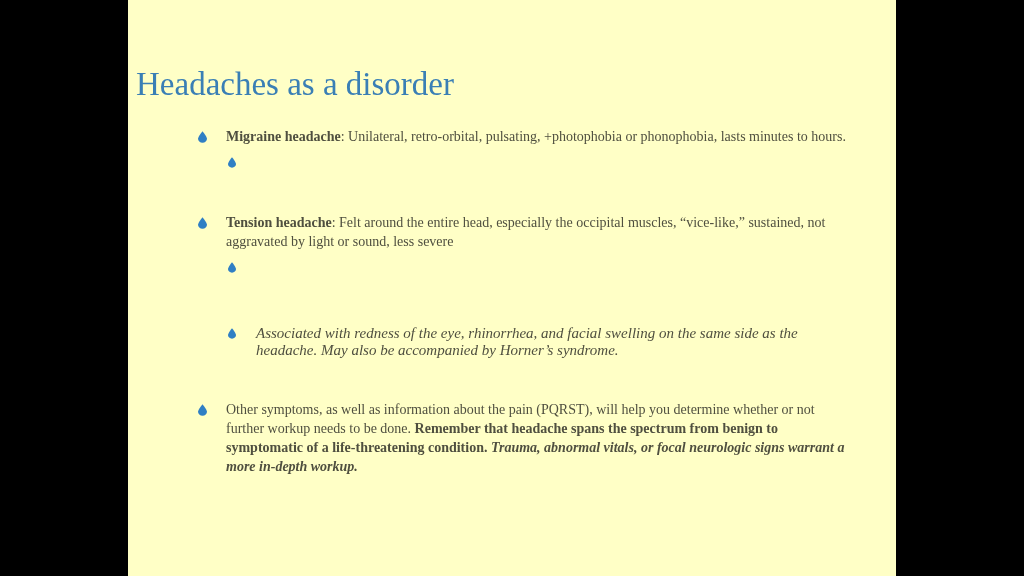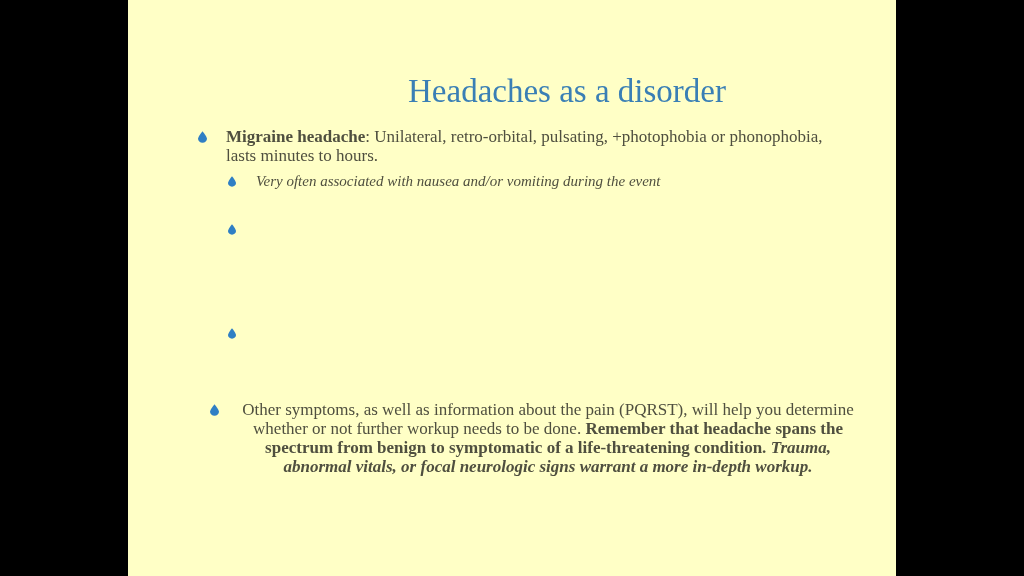--- a/index.html
+++ b/index.html
@@ -24,37 +24,37 @@
       height: 576px;
       background: #FFFFC6;
       font-family: "Liberation Serif", "DejaVu Serif", serif;
       color: #4f4f3f;
     }
     .title {
       position: absolute;
       left: 0;
       top: 56px;
       width: 848px;
-      text-align: center;
+      text-align: left;
       font-size: 33px;
       color: #3a7fb5;
       font-weight: normal;
-      margin: 15px;
+      margin: 8px;
       line-height: 40px;
     }
     .content {
       position: absolute;
       left: 68px;
       top: 127px;
       width: 650px;
     }
     .item {
       position: relative;
       padding-left: 30px;
-      font-size: 17px;
+      font-size: 14px;
       line-height: 19px;
       margin: 0;
     }
     .item .b {
       font-weight: bold;
     }
     .bullet {
       position: absolute;
       left: 2px;
       top: 4px;
@@ -81,21 +81,21 @@
       width: 8px;
       height: 11px;
     }
     .sub .bullet svg {
       width: 8px;
       height: 11px;
     }
     .g1 { position: absolute; top: 0; left: 0; width: 650px; }
     .g2 { position: absolute; top: 86px; left: 0; width: 650px; }
     .g3 { position: absolute; top: 190px; left: 0; width: 650px; }
-    .g4 { position: absolute; top: 273px; left: 12px; width: 650px; text-align: center; }
+    .g4 { position: absolute; top: 273px; left: 0; width: 650px; }
     .bi { font-weight: bold; font-style: italic; }
   </style>
 </head>
 <body>
 
 <div class="stage">
   <div class="slide">
     <h1 class="title">Headaches as a disorder</h1>
 
     <div class="content">
@@ -108,41 +108,49 @@
               </svg>
           </span>
           <span class="b">Migraine headache</span><span>: Unilateral, retro-orbital, pulsating, +photophobia or phonophobia, lasts minutes to hours.</span>
         </div>
         <div class="sub">
           <span class="bullet">
             <svg viewBox="0 0 10 13">
                 <path d="M5 0 C5 0 0 6 0 8.5 C0 11 2.2 13 5 13 C7.8 13 10 11 10 8.5 C10 6 5 0 5 0 Z" fill="#2f7fc4"></path>
               </svg>
           </span>
-          <span>Very often associated with nausea and/or vomiting during the event</span>
         </div>
       </div>
 
       <div class="g2">
+        <div class="item">
+          <span class="bullet">
+            <svg viewBox="0 0 10 13">
+                <path d="M5 0 C5 0 0 6 0 8.5 C0 11 2.2 13 5 13 C7.8 13 10 11 10 8.5 C10 6 5 0 5 0 Z" fill="#2f7fc4"></path>
+              </svg>
+          </span>
+          <span class="b">Tension headache</span><span>: Felt around the entire head, especially the occipital muscles, “vice-like,” sustained, not aggravated by light or sound, less severe</span>
+        </div>
         <div class="sub">
           <span class="bullet">
             <svg viewBox="0 0 10 13">
                 <path d="M5 0 C5 0 0 6 0 8.5 C0 11 2.2 13 5 13 C7.8 13 10 11 10 8.5 C10 6 5 0 5 0 Z" fill="#2f7fc4"></path>
               </svg>
           </span>
         </div>
       </div>
 
       <div class="g3">
         <div class="sub">
           <span class="bullet">
             <svg viewBox="0 0 10 13">
                 <path d="M5 0 C5 0 0 6 0 8.5 C0 11 2.2 13 5 13 C7.8 13 10 11 10 8.5 C10 6 5 0 5 0 Z" fill="#2f7fc4"></path>
               </svg>
           </span>
+          <span>Associated with redness of the eye, rhinorrhea, and facial swelling on the same side as the headache. May also be accompanied by Horner’s syndrome.</span>
         </div>
       </div>
 
       <div class="g4">
         <div class="item">
           <span class="bullet">
             <svg viewBox="0 0 10 13">
                 <path d="M5 0 C5 0 0 6 0 8.5 C0 11 2.2 13 5 13 C7.8 13 10 11 10 8.5 C10 6 5 0 5 0 Z" fill="#2f7fc4"></path>
               </svg>
           </span>

